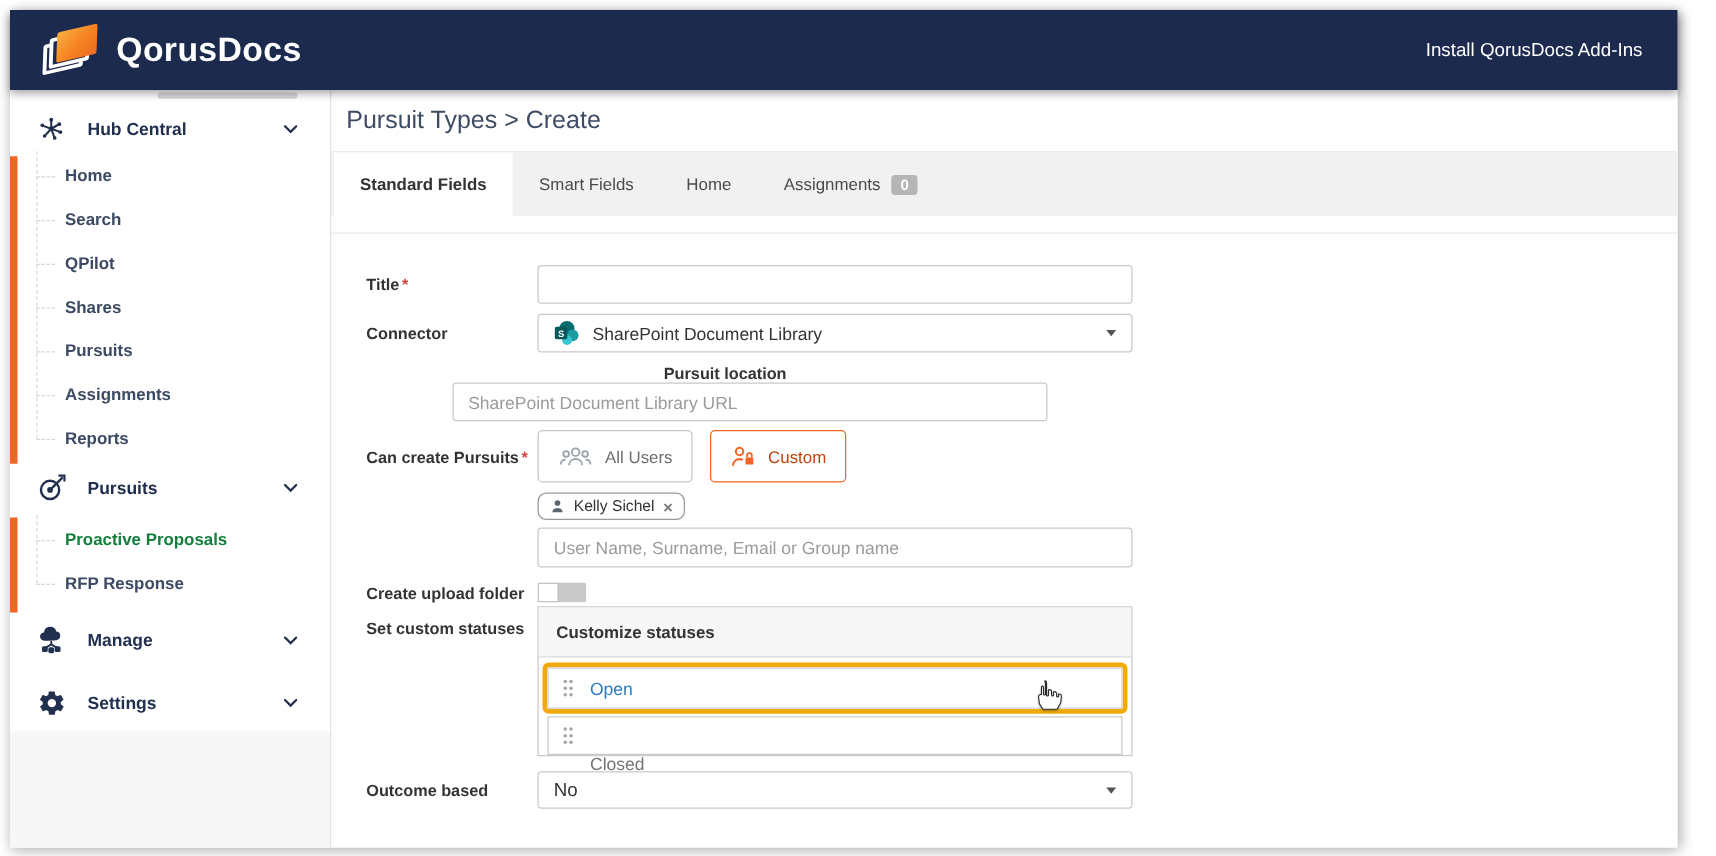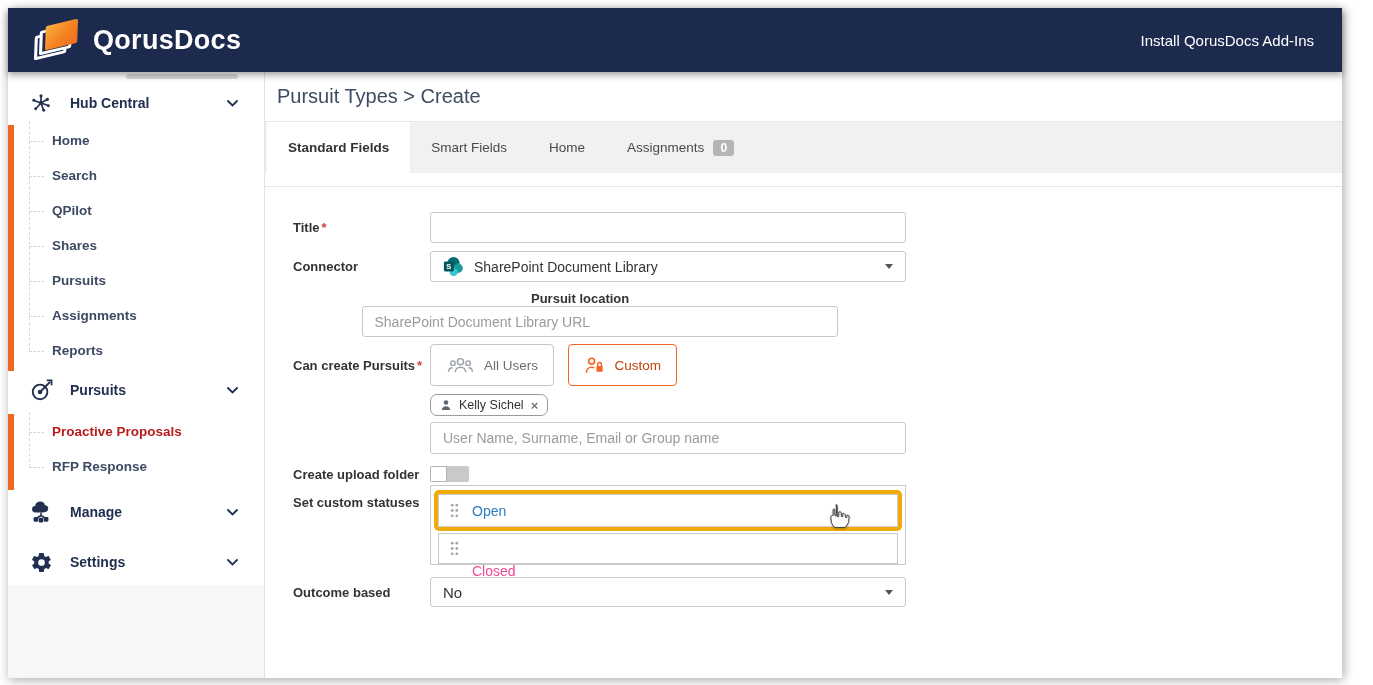--- a/index.html
+++ b/index.html
@@ -35,21 +35,21 @@
   .group-row.tall { height:44px; margin-top:6px; }
   .group-icon { width:26px; margin-left:20px; display:flex; justify-content:center; align-items:center; }
   .group-label { margin-left:16px; font-size:14px; font-weight:700; color:#21304f; }
   .chev { margin-left:auto; margin-right:26px; display:flex; }
   .sub-list { position:relative; margin:2px 0 4px; }
   .sub-list.second { margin-top:6px; }
   .tree-line { position:absolute; left:21px; top:-2px; bottom:17px; border-left:1px dashed #d9d9d9; }
   .sub-item { position:relative; height:35px; display:flex; align-items:center; padding-left:44px;
               font-size:13.5px; font-weight:600; color:#3d4a63; cursor:pointer; }
   .sub-item::before { content:''; position:absolute; left:21px; top:50%; width:15px; border-top:1px dashed #d9d9d9; }
-  .sub-item.active { color:#b91c1c; font-weight:700; }
+  .sub-item.active { color:#15803d; font-weight:700; }
 
   
   .content { position:absolute; left:257px; top:64px; right:0; bottom:0; background:#fff; }
   .crumb-row { height:50px; border-bottom:1px solid #e6e6e6; display:flex; align-items:center;
                padding-left:12px; font-size:20px; color:#3e4c63; }
   .tabstrip { height:51px; background:#f1f1f1; display:flex; padding-left:2px; }
   .tab { display:flex; align-items:center; padding:0 21px; font-size:13.5px; color:#4a4a4a; cursor:pointer; }
   .tab.active { background:#fff; font-weight:700; color:#333; }
   .badge { display:inline-block; margin-left:9px; background:#b5b5b5; color:#fff; font-size:12px;
            font-weight:700; border-radius:3px; padding:1px 7px; }
@@ -93,21 +93,21 @@
   .track { flex:1; background:#c9c9c9; }
 
   .panel { width:476px; border:1px solid #c9c9c9; background:#fff; }
   .panel-h { height:40px; background:#f7f7f7; border-bottom:1px solid #ddd; display:flex; align-items:center;
              padding-left:14px; font-weight:700; font-size:13.5px; color:#333; }
   .hl { margin:4px 3px 0; border:4px solid #f0ab0a; border-radius:5px; position:relative; }
   .srow { height:33px; border:1px solid #d0d0d0; background:#fff; display:flex; align-items:center;
           padding-left:11px; gap:13px; font-size:14px; cursor:grab; }
   .srow .status-name { color:#2b7cc1; }
   .srow.closed { height:31px; margin:2px 7px 0; border-color:#c9c9c9; }
-  .srow.closed .status-name { color:#ec4899;margin-top:44px; }
+  .srow.closed .status-name { color:#737373;margin-top:44px; }
   .hand { position:absolute; right:47px; top:9px; z-index:4; pointer-events:none;
           filter:drop-shadow(0 1px 1px rgba(0,0,0,.3)); }
   .panel-foot { display:flex; justify-content:flex-end; padding:4px 7px 5px; }
   .create-btn { height:28px; padding:0 22px; border:1px solid #c9c9c9; border-radius:4px; background:#fff;
                 font-size:13.5px; color:#4a5568; font-family:"Liberation Sans",sans-serif; cursor:pointer; }
 </style>
 </head>
 <body>
 
 <div class="stage">
@@ -345,20 +345,21 @@
             <span class="toggle">
               <span class="knob"></span>
               <span class="track"></span>
             </span>
           </span>
         </div>
 
         <div class="frow row-panel">
           <span class="flabel">Set custom statuses</span>
           <div class="panel">
+            <div class="panel-h">Customize statuses</div>
 
             <div class="hl">
               <div class="srow">
                 <span style="display:flex;">
                   <svg width="9" height="15" viewBox="0 0 9 15" fill="#a6a6a6">
                     <circle cx="2.2" cy="2.2" r="1.4"></circle>
                       <circle cx="6.8" cy="2.2" r="1.4"></circle>
                     <circle cx="2.2" cy="7.5" r="1.4"></circle>
                       <circle cx="6.8" cy="7.5" r="1.4"></circle>
                     <circle cx="2.2" cy="12.8" r="1.4"></circle>

